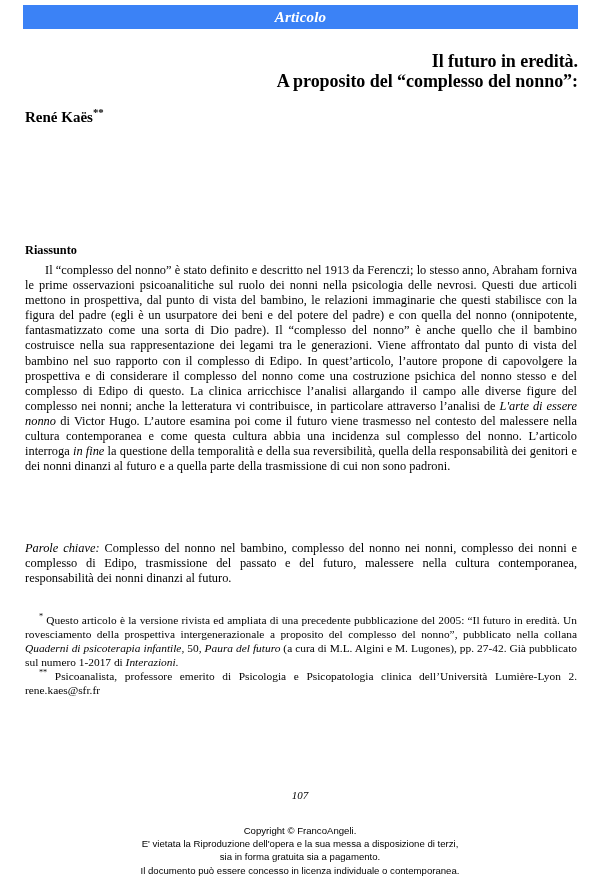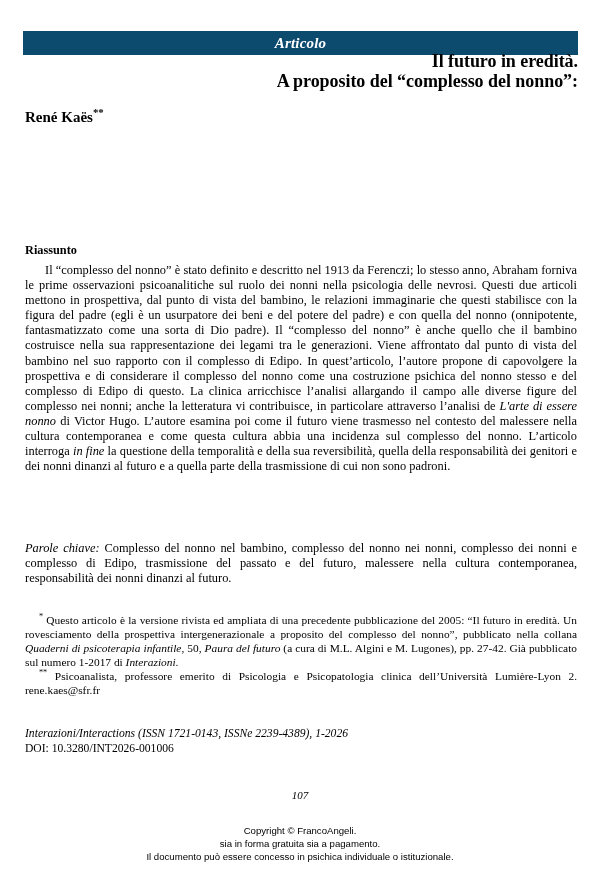--- a/index.html
+++ b/index.html
@@ -19,24 +19,24 @@
     position: relative;
     width: 600px;
     height: 890px;
     box-sizing: border-box;
   }
 
   
   .banner {
     position: absolute;
     left: 23px;
-    top: 31px;
+    top: 5px;
     width: 555px;
     height: 24px;
-    background: #0c4a6e;
+    background: #3b82f6;
     display: flex;
     align-items: center;
     justify-content: center;
   }
   .banner-label {
     color: #ffffff;
     font-family: "Liberation Serif", "DejaVu Serif", serif;
     font-weight: bold;
     font-style: italic;
     font-size: 15px;
@@ -172,26 +172,23 @@
 
   <div class="abstract-body"><span>Il “complesso del nonno” è stato definito e descritto nel 1913 da Ferenczi; lo stesso anno, Abraham forniva le prime osservazioni psicoanalitiche sul ruolo dei nonni nella psicologia delle nevrosi. Questi due articoli mettono in prospettiva, dal punto di vista del bambino, le relazioni immaginarie che questi stabilisce con la figura del padre (egli è un usurpatore dei beni e del potere del padre) e con quella del nonno (onnipotente, fantasmatizzato come una sorta di Dio padre). Il “complesso del nonno” è anche quello che il bambino costruisce nella sua rappresentazione dei legami tra le generazioni. Viene affrontato dal punto di vista del bambino nel suo rapporto con il complesso di Edipo. In quest’articolo, l’autore propone di capovolgere la prospettiva e di considerare il complesso del nonno come una costruzione psichica del nonno stesso e del complesso di Edipo di questo. La clinica arricchisce l’analisi allargando il campo alle diverse figure del complesso nei nonni; anche la letteratura vi contribuisce, in particolare attraverso l’analisi de </span><em class="it">L'arte di essere nonno</em><span> di Victor Hugo. L’autore esamina poi come il futuro viene trasmesso nel contesto del malessere nella cultura contemporanea e come questa cultura abbia una incidenza sul complesso del nonno. L’articolo interroga </span><em class="it">in fine</em><span> la questione della temporalità e della sua reversibilità, quella della responsabilità dei genitori e dei nonni dinanzi al futuro e a quella parte della trasmissione di cui non sono padroni.</span></div>
 
   <div class="keywords"><em class="kw-label">Parole chiave:</em><span> Complesso del nonno nel bambino, complesso del nonno nei nonni, complesso dei nonni e complesso di Edipo, trasmissione del passato e del futuro, malessere nella cultura contemporanea, responsabilità dei nonni dinanzi al futuro.</span></div>
 
   <div class="footnotes">
     <p class="fn-para"><sup class="mark">*</sup><span> Questo articolo è la versione rivista ed ampliata di una precedente pubblicazione del 2005: “Il futuro in eredità. Un rovesciamento della prospettiva intergenerazionale a proposito del complesso del nonno”, pubblicato nella collana </span><em class="it">Quaderni di psicoterapia infantile</em><span>, 50, </span><em class="it">Paura del futuro</em><span> (a cura di M.L. Algini e M. Lugones), pp. 27-42. Già pubblicato sul numero 1-2017 di </span><em class="it">Interazioni</em><span>.</span></p>
     <p class="fn-para"><sup class="mark">**</sup><span> Psicoanalista, professore emerito di Psicologia e Psicopatologia clinica dell’Università Lumière-Lyon 2. rene.kaes@sfr.fr</span></p>
   </div>
 
-  <div class="journal-info">
-    <div class="journal-line">Interazioni/Interactions (ISSN 1721-0143, ISSNe 2239-4389), 1-2026</div>
-    <div class="doi-line">DOI: 10.3280/INT2026-001006</div>
-  </div>
 
   <div class="page-number">107</div>
 
   <div class="copyright">
     <div>Copyright © FrancoAngeli.</div>
+    <div>E' vietata la Riproduzione dell'opera e la sua messa a disposizione di terzi,</div>
     <div>sia in forma gratuita sia a pagamento.</div>
-    <div>Il documento può essere concesso in psichica individuale o istituzionale.</div>
+    <div>Il documento può essere concesso in licenza individuale o contemporanea.</div>
   </div>
 
 </div>
 
 </body></html>

